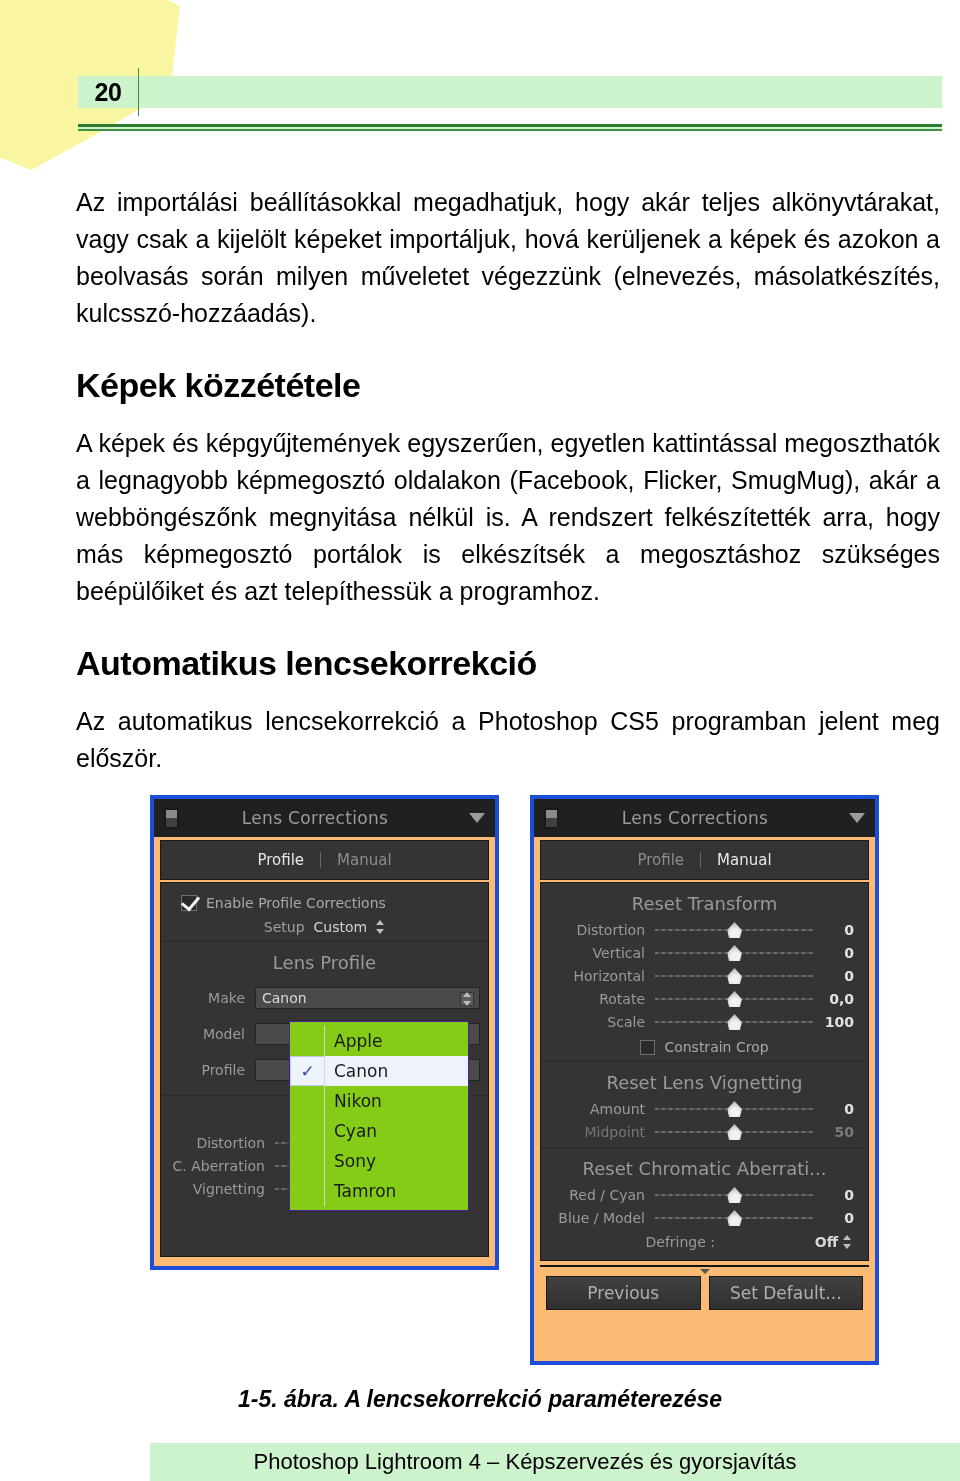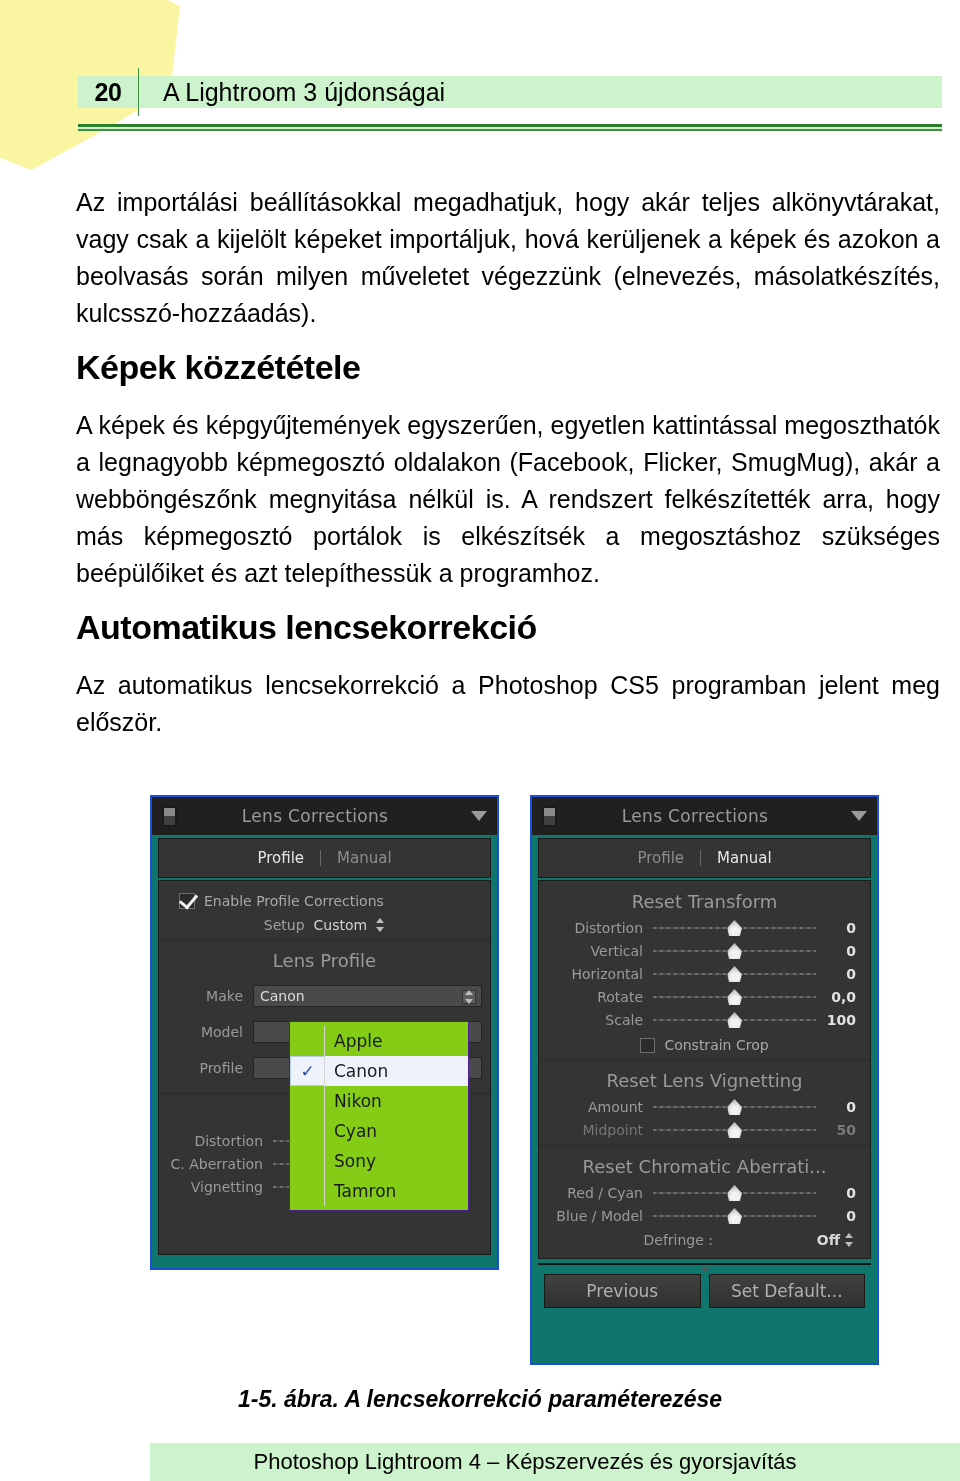--- a/index.html
+++ b/index.html
@@ -71,42 +71,42 @@
     color: #000;
     text-align: justify;
     text-justify: inter-word;
   }
   p.body.first { text-align: justify; }
   h2.heading {
     font-size: 34px;
     font-weight: bold;
     color: #000;
     letter-spacing: -0.5px;
-    margin-top: 16px;
+    margin-top: 34px;
     margin-bottom: 20px;
   }
 
   
   .figure-wrap {
     position: absolute;
     left: 0; top: 795px;
     width: 960px;
     z-index: 2;
   }
   .panels {
     position: relative;
     width: 960px;
     height: 580px;
   }
 
   
   .lr-panel {
     position: absolute;
-    background: #0f766e;
-    border: 2px solid #1d4ed8;
+    background: #fdba74;
+    border: 4px solid #1d4ed8;
     color: #b4b4b4;
     font-size: 13px;
     font-family: "DejaVu Sans", sans-serif;
   }
   .lr-left  { left: 150px; top: 0px;  width: 349px; height: 475px; }
   .lr-right { left: 530px; top: 0px;  width: 349px; height: 570px; }
 
   .lr-titlebar {
     height: 38px;
     background: #202020;
@@ -394,21 +394,20 @@
   }
 </style>
 </head>
 <body>
 
 <div class="yellow-corner"></div>
 
 <div class="runhead">
   <div class="runhead-page">20</div>
   <div class="runhead-sep"></div>
-  <div class="runhead-title">A Lightroom 3 újdonságai</div>
 </div>
 <div class="runhead-rules">
   <div class="rule-thick"></div>
   <div class="rule-gap"></div>
   <div class="rule-thin"></div>
 </div>
 
 <div class="content">
   <p class="body first">Az importálási beállításokkal megadhatjuk, hogy akár teljes alkönyvtárakat, vagy csak a kijelölt képeket importáljuk, hová kerüljenek a képek és azokon a beolvasás során milyen műveletet végezzünk (elnevezés, másolatkészítés, kulcsszó-hozzáadás).</p>
 

